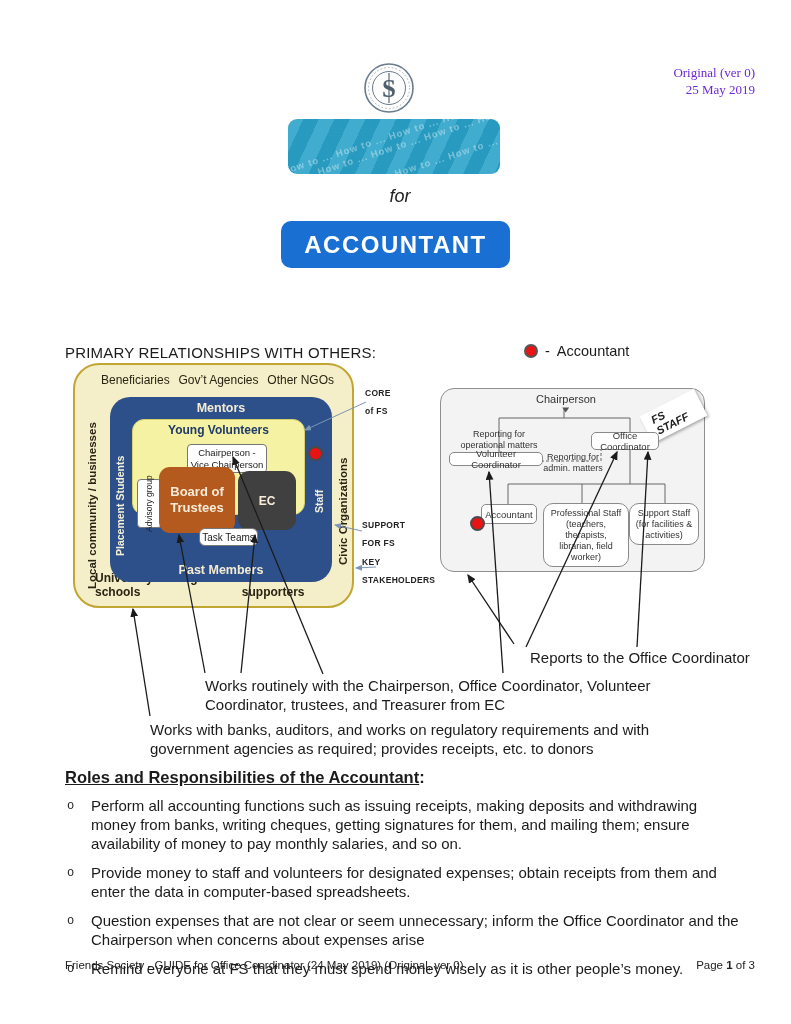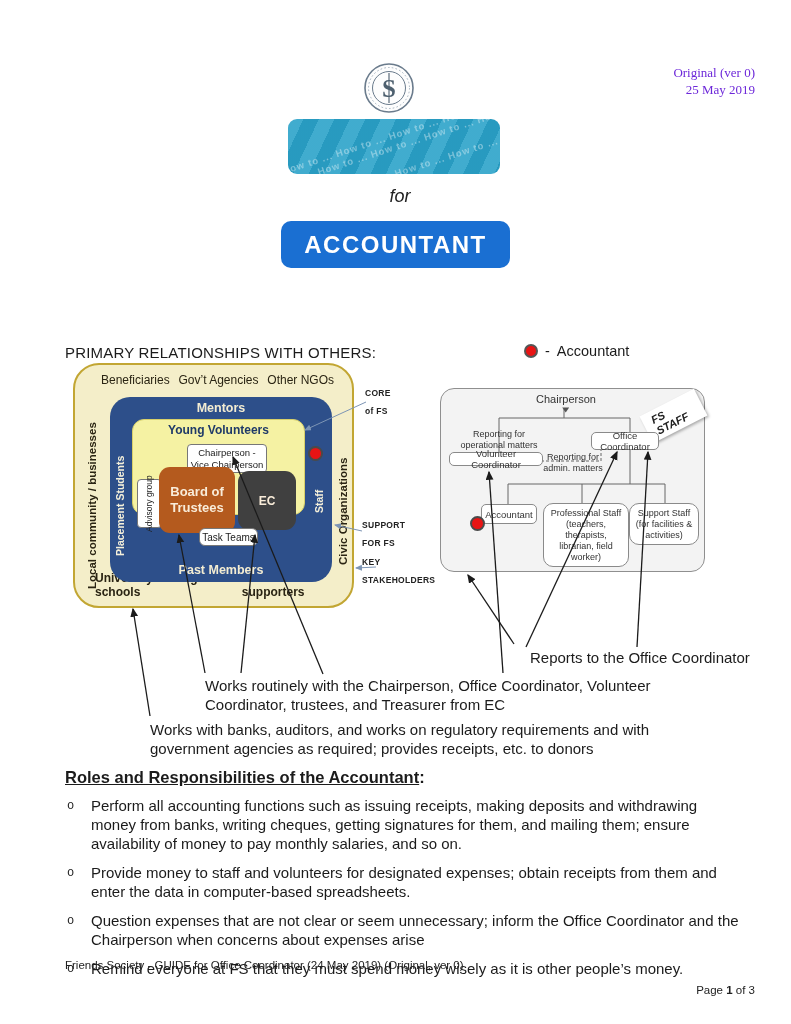--- a/index.html
+++ b/index.html
@@ -85,21 +85,21 @@
   
   .note{font-size:15px;line-height:18.5px;color:#1b1b1b;}
   
   .roles-h{top:762px;left:65px;font-size:16.5px;font-weight:bold;margin-top:6px;}
   .roles-h .u{text-decoration:underline;}
   .bullets{top:796px;left:65px;width:680px;}
   .bitem{position:relative;padding-left:26px;margin-bottom:10px;font-size:15px;line-height:19px;}
   .bitem .mk{position:absolute;left:2px;top:1px;font-family:"Liberation Mono",monospace;font-size:12px;}
   
   .foot-l{top:959px;left:65px;font-size:11.5px;color:#222;}
-  .foot-r{top:959px;right:36px;font-size:11.5px;color:#222;margin-top:25px;}
+  .foot-r{top:959px;right:36px;font-size:11.5px;color:#222;}
   .arrows{top:0;left:0;width:791px;height:1024px;pointer-events:none;z-index:40;}
 </style>
 </head>
 <body>
 
 <div class="page">
 
   <div class="abs hdr">
     <div>Original (ver 0)</div>
     <div>25 May 2019</div>

